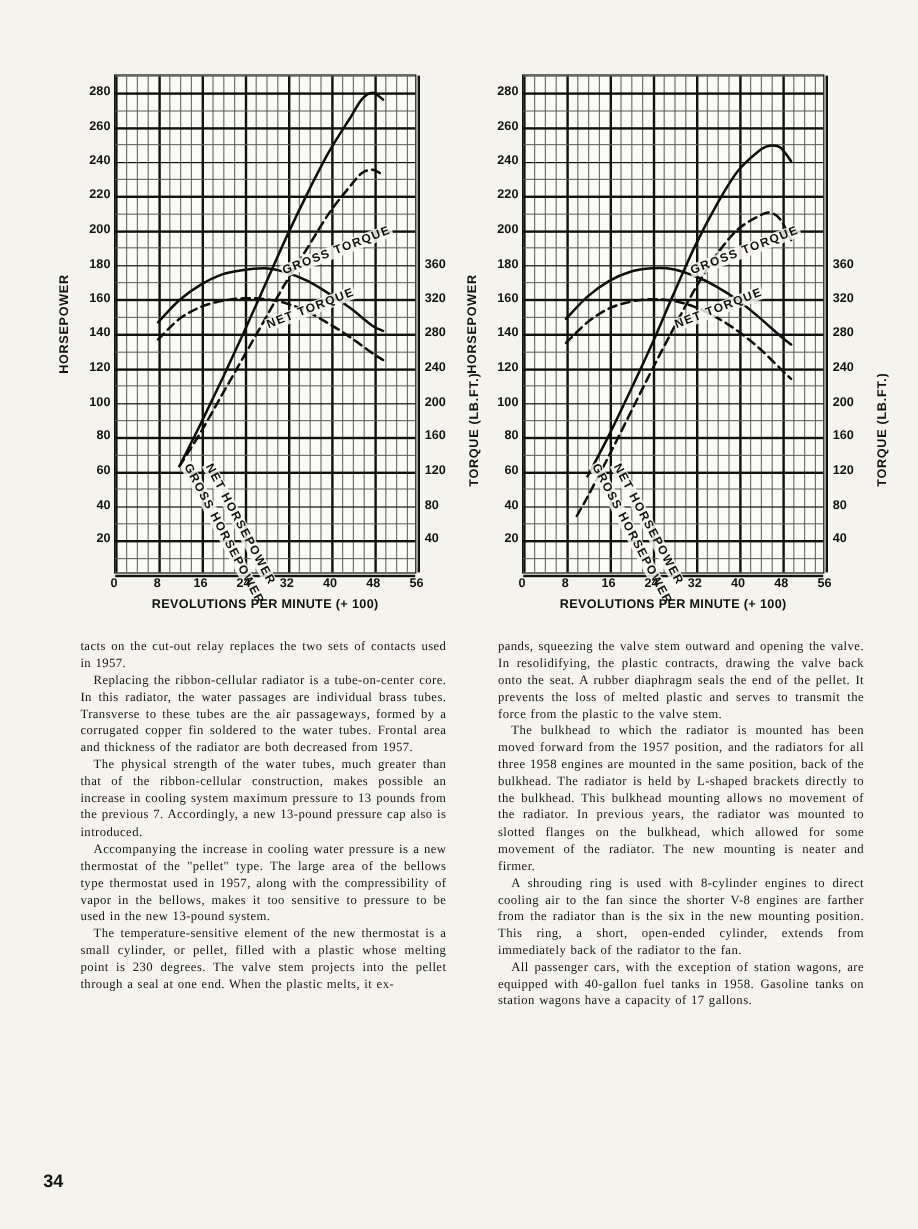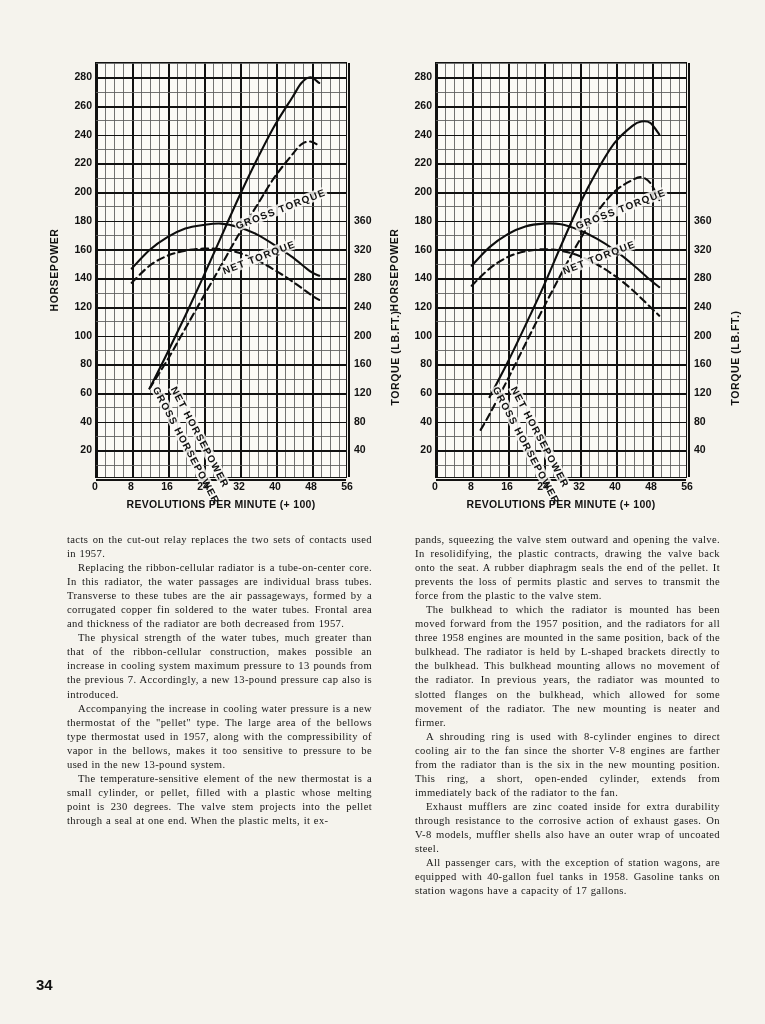--- a/index.html
+++ b/index.html
@@ -381,22 +381,21 @@
 
   <div class="columns">
     <div class="col" id="col-left">
         <p class="">tacts on the cut-out relay replaces the two sets of contacts used in 1957.</p>
         <p class="indent">Replacing the ribbon-cellular radiator is a tube-on-center core. In this radiator, the water passages are individual brass tubes. Transverse to these tubes are the air passageways, formed by a corrugated copper fin soldered to the water tubes. Frontal area and thickness of the radiator are both decreased from 1957.</p>
         <p class="indent">The physical strength of the water tubes, much greater than that of the ribbon-cellular construction, makes possible an increase in cooling system maximum pressure to 13 pounds from the previous 7. Accordingly, a new 13-pound pressure cap also is introduced.</p>
         <p class="indent">Accompanying the increase in cooling water pressure is a new thermostat of the "pellet" type. The large area of the bellows type thermostat used in 1957, along with the compressibility of vapor in the bellows, makes it too sensitive to pressure to be used in the new 13-pound system.</p>
         <p class="indent">The temperature-sensitive element of the new thermostat is a small cylinder, or pellet, filled with a plastic whose melting point is 230 degrees. The valve stem projects into the pellet through a seal at one end. When the plastic melts, it ex-</p>
       </div>
     <div class="col" id="col-right">
-        <p class="">pands, squeezing the valve stem outward and opening the valve. In resolidifying, the plastic contracts, drawing the valve back onto the seat. A rubber diaphragm seals the end of the pellet. It prevents the loss of permits plastic and serves to transmit the force from the plastic to the valve stem.</p>
+        <p class="">pands, squeezing the valve stem outward and opening the valve. In resolidifying, the plastic contracts, drawing the valve back onto the seat. A rubber diaphragm seals the end of the pellet. It prevents the loss of melted plastic and serves to transmit the force from the plastic to the valve stem.</p>
         <p class="indent">The bulkhead to which the radiator is mounted has been moved forward from the 1957 position, and the radiators for all three 1958 engines are mounted in the same position, back of the bulkhead. The radiator is held by L-shaped brackets directly to the bulkhead. This bulkhead mounting allows no movement of the radiator. In previous years, the radiator was mounted to slotted flanges on the bulkhead, which allowed for some movement of the radiator. The new mounting is neater and firmer.</p>
         <p class="indent">A shrouding ring is used with 8-cylinder engines to direct cooling air to the fan since the shorter V-8 engines are farther from the radiator than is the six in the new mounting position. This ring, a short, open-ended cylinder, extends from immediately back of the radiator to the fan.</p>
-        <p class="indent">Exhaust mufflers are zinc coated inside for extra durability through resistance to the corrosive action of exhaust gases. On V-8 models, muffler shells also have an outer wrap of uncoated steel.</p>
         <p class="indent">All passenger cars, with the exception of station wagons, are equipped with 40-gallon fuel tanks in 1958. Gasoline tanks on station wagons have a capacity of 17 gallons.</p>
       </div>
   </div>
 
   <div class="pageno">34</div>
 </div>
 
 </body></html>

